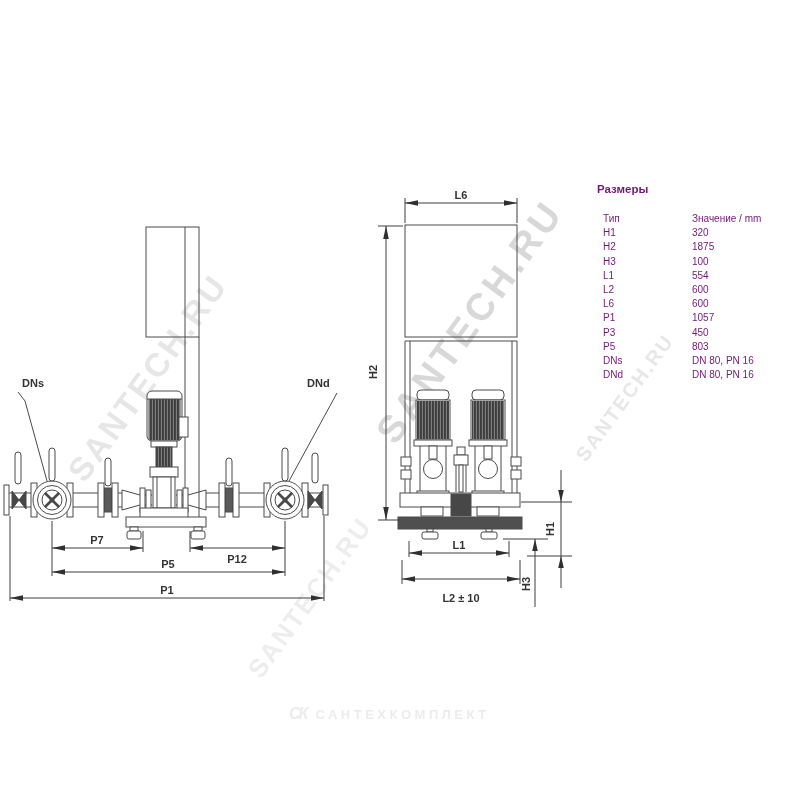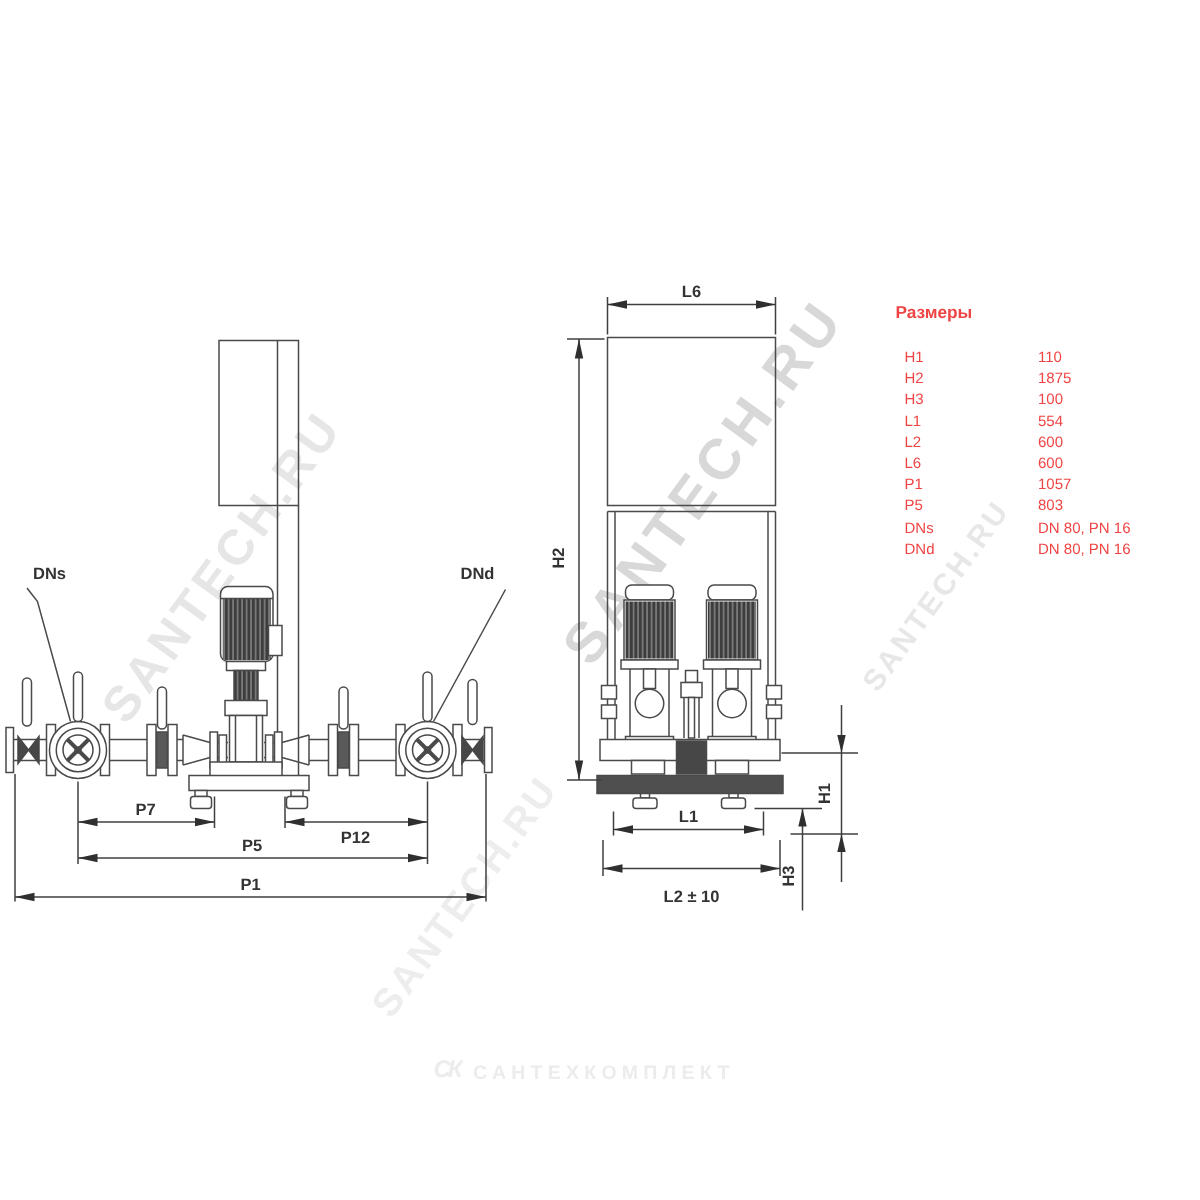--- a/index.html
+++ b/index.html
@@ -14,21 +14,21 @@
        transform:translate(-50%,-50%) rotate(-54deg);}
   .wm3{left:625px;top:398px;font-size:20px;letter-spacing:2px;color:rgba(212,212,212,0.55);
        transform:translate(-50%,-50%) rotate(-54deg);}
   .wm4{left:310px;top:598px;font-size:26px;letter-spacing:2px;color:rgba(215,215,215,0.45);
        transform:translate(-50%,-50%) rotate(-54deg);}
   
   .dim{position:absolute;font-size:11px;font-weight:bold;color:#333;white-space:nowrap;}
   .dim.cx{transform:translate(-50%,-100%);}
   .dim.rot{transform:translate(-50%,-50%) rotate(-90deg);}
   
-  .dims-table{position:absolute;left:597px;top:183px;width:200px;color:#ef4444;margin-top:20px;}
+  .dims-table{position:absolute;left:597px;top:183px;width:200px;color:#701a75;}
   .dims-table .title{font-size:11.5px;font-weight:bold;margin:0 0 17px 0;}
   .t-row{display:grid;grid-template-columns:89px 1fr;height:14.2px;font-size:10px;
          line-height:14.2px;padding-left:6px;}
   .t-row span{white-space:nowrap;}
   
   .footer-logo{position:absolute;left:289px;top:705px;display:flex;align-items:center;gap:9px;
                color:#ececec;}
   .footer-logo .lg-icon{font-size:16px;font-weight:900;font-style:italic;letter-spacing:-2px;}
   .footer-logo .lg-text{font-size:13px;font-weight:bold;letter-spacing:3.5px;}
 </style>
@@ -265,22 +265,26 @@
   <div class="dim cx" style="left:461px;top:201px;">L6</div>
   <div class="dim rot" style="left:373px;top:372px;">H2</div>
   <div class="dim cx" style="left:459px;top:551px;">L1</div>
   <div class="dim cx" style="left:461px;top:577px;margin-top:27px;">L2 ± 10</div>
   <div class="dim rot" style="left:550px;top:529px;">H1</div>
   <div class="dim rot" style="left:526px;top:584px;">H3</div>
 
   <div class="dims-table">
     <div class="title">Размеры</div>
     <div class="t-row">
+      <span>Тип</span>
+      <span>Значение / mm</span>
+    </div>
+    <div class="t-row">
       <span>H1</span>
-        <span>110</span>
+        <span>320</span>
       </div>
     <div class="t-row">
       <span>H2</span>
         <span>1875</span>
       </div>
     <div class="t-row">
       <span>H3</span>
         <span>100</span>
       </div>
     <div class="t-row">
@@ -291,20 +295,24 @@
       <span>L2</span>
         <span>600</span>
       </div>
     <div class="t-row">
       <span>L6</span>
         <span>600</span>
       </div>
     <div class="t-row">
       <span>P1</span>
         <span>1057</span>
+      </div>
+    <div class="t-row">
+      <span>P3</span>
+        <span>450</span>
       </div>
     <div class="t-row">
       <span>P5</span>
         <span>803</span>
       </div>
     <div class="t-row">
       <span>DNs</span>
         <span>DN 80, PN 16</span>
       </div>
     <div class="t-row">

